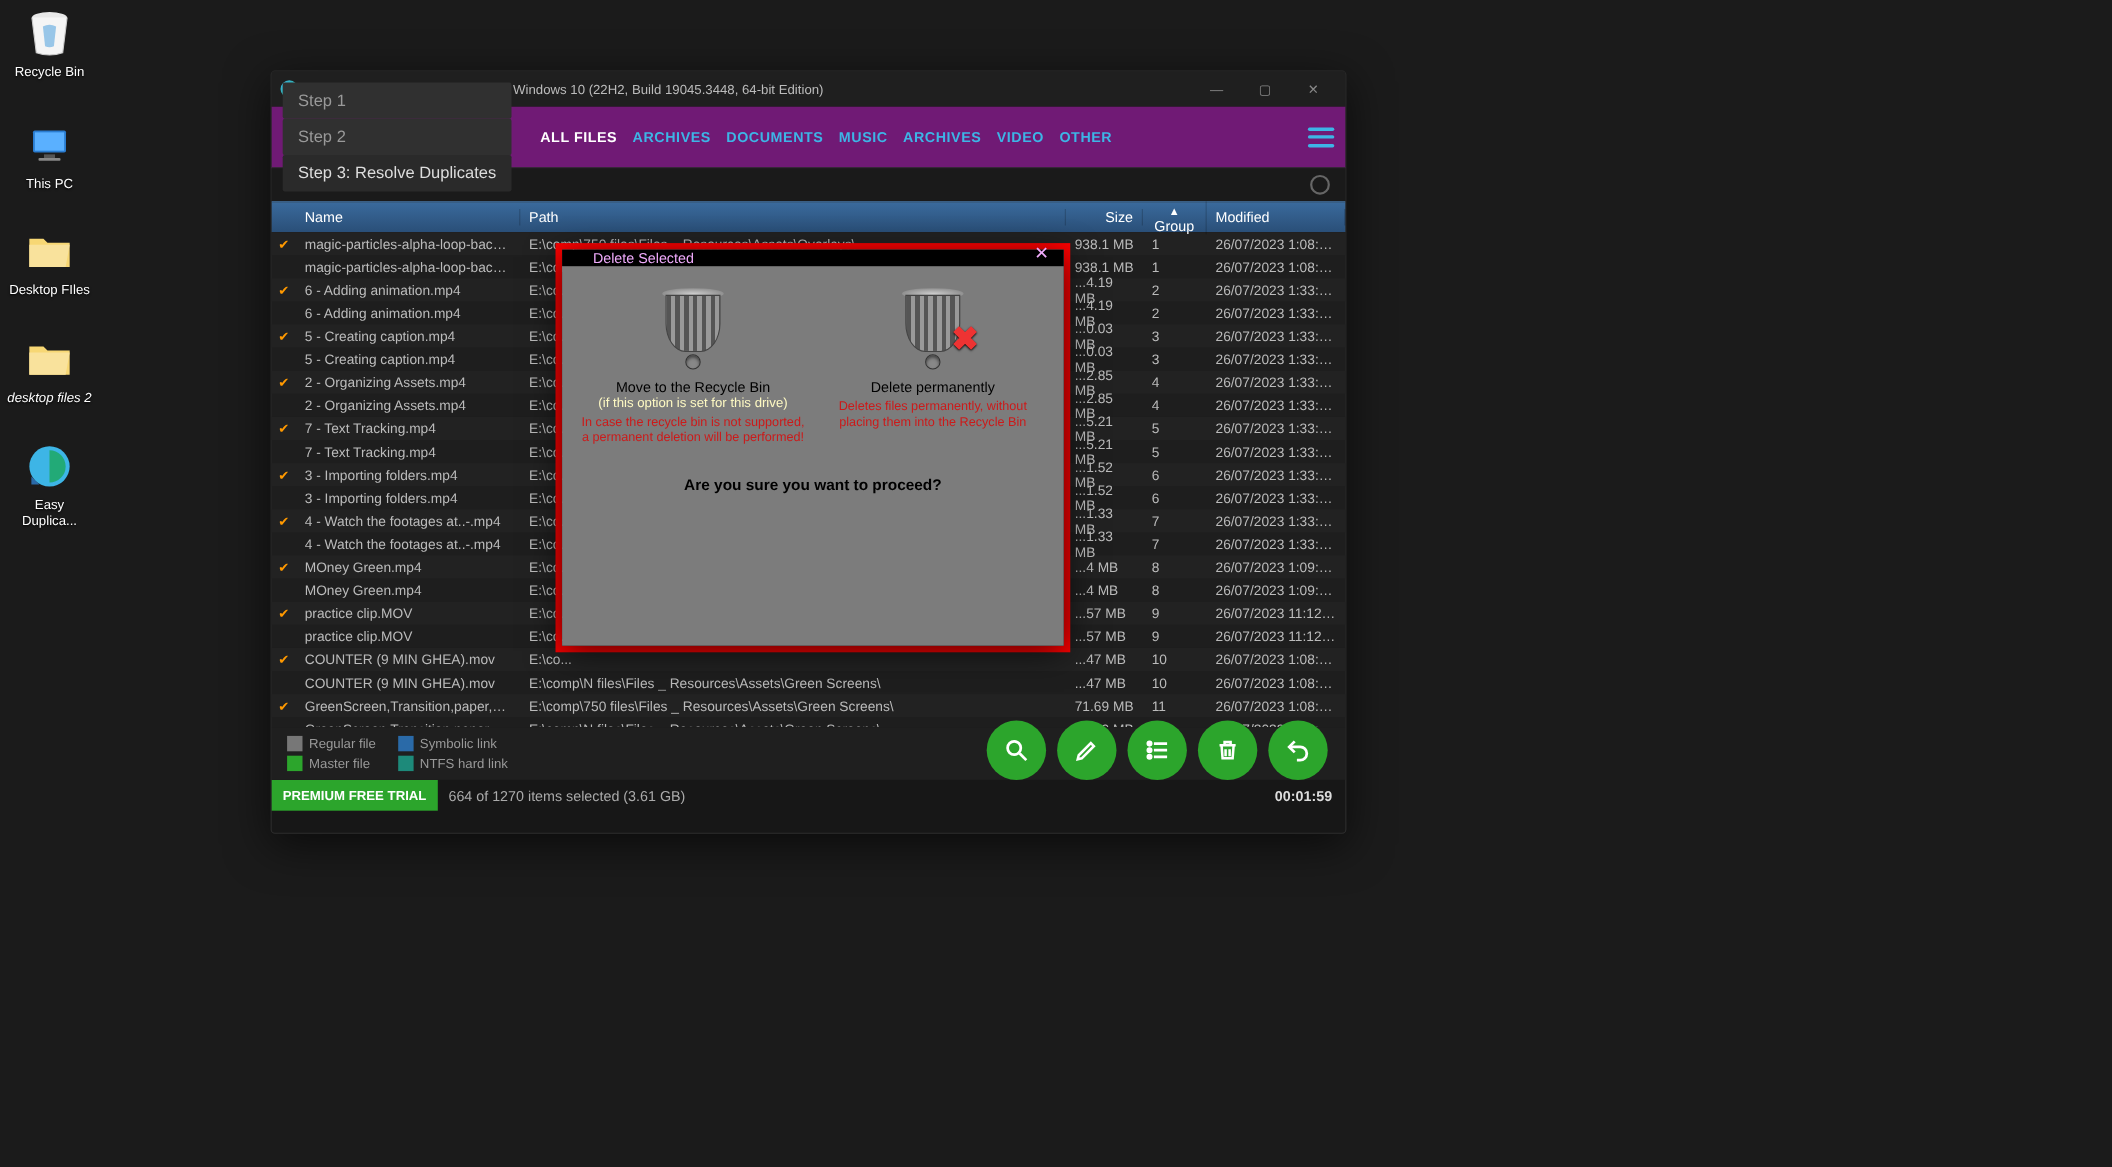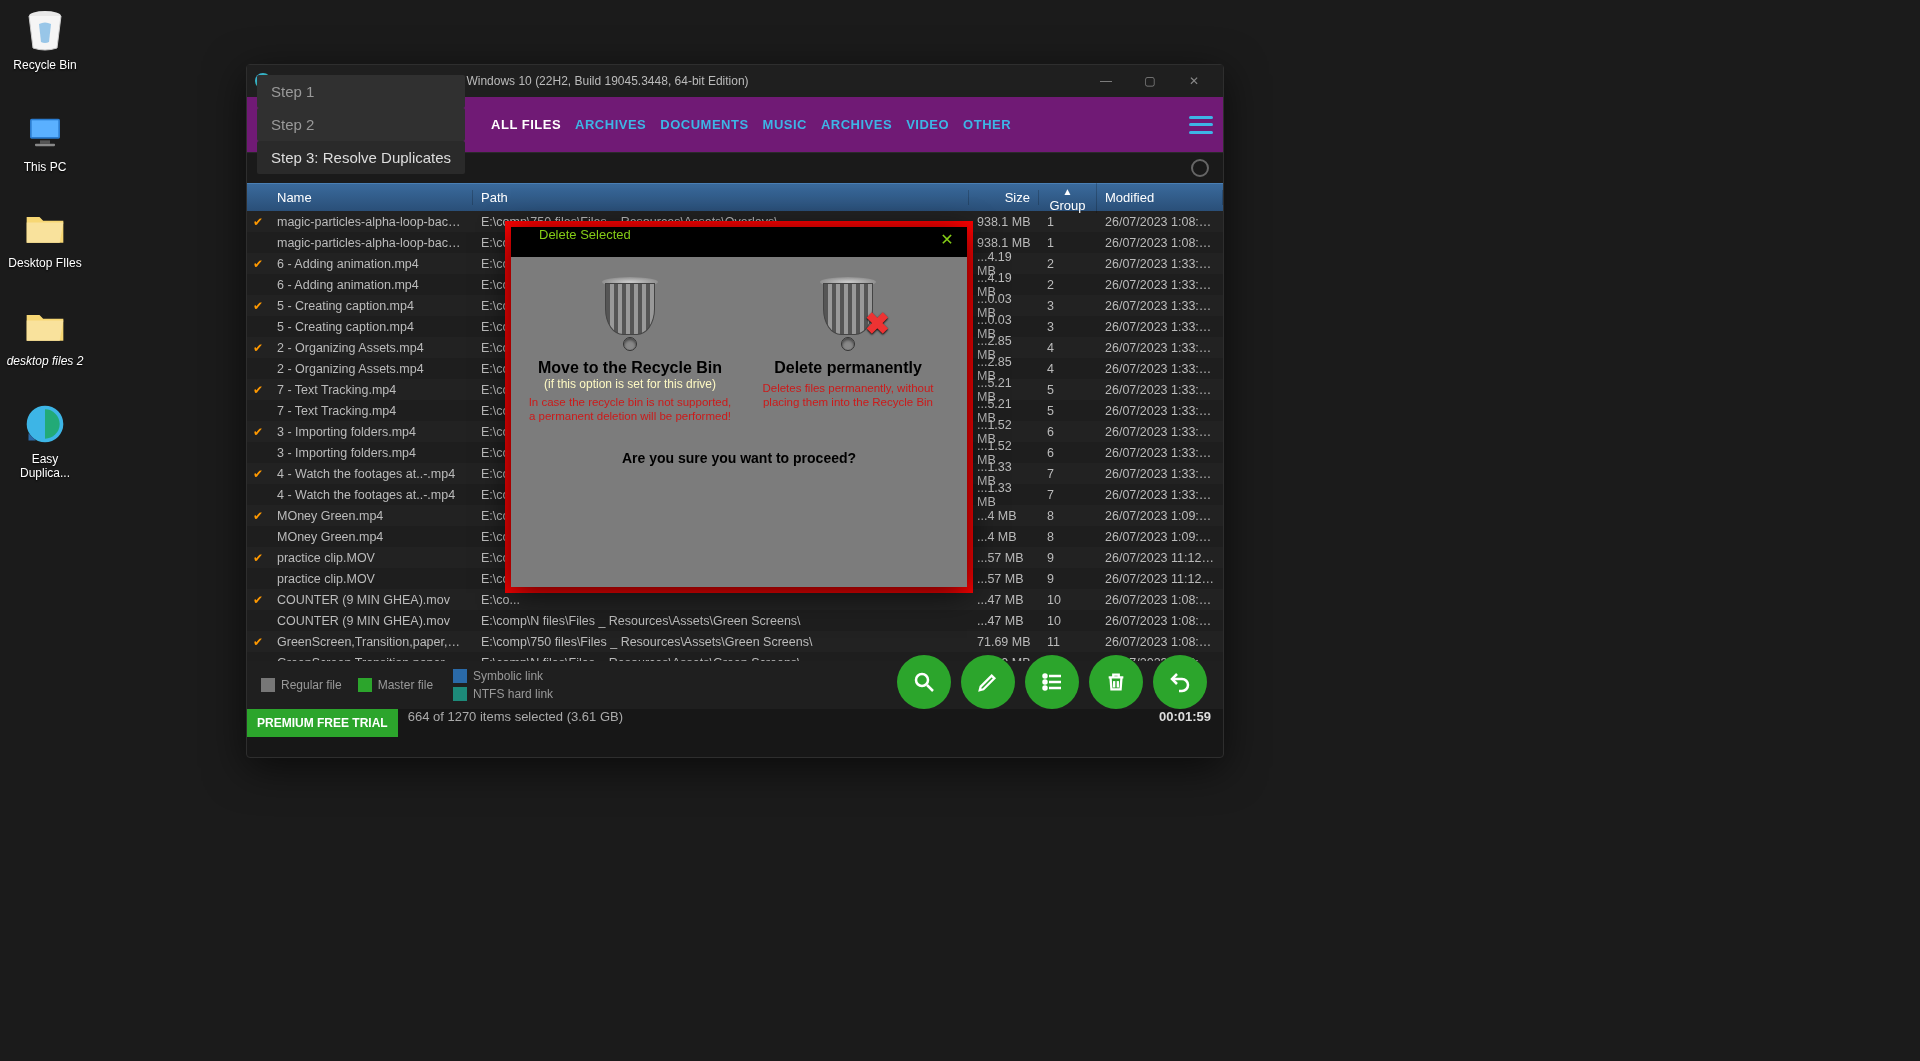--- a/index.html
+++ b/index.html
@@ -46,35 +46,35 @@
 .row .cpath{flex:1;padding:0 8px;white-space:nowrap;overflow:hidden;text-overflow:ellipsis}
 .row .csize{width:70px;padding:0 8px;text-align:left}
 .row .cgroup{width:58px;padding:0 8px}
 .row .cmod{width:126px;padding:0 8px;white-space:nowrap;overflow:hidden;text-overflow:ellipsis}
 .legend{height:48px;background:#1f1f1f;display:flex;align-items:center;padding:0 14px;gap:20px;position:relative}
 .leg-item{display:flex;align-items:center;gap:6px;color:#999;font-size:12px}
 .leg-sw{width:14px;height:14px}
 .actionbar{position:absolute;right:16px;top:-6px;display:flex;gap:10px}
 .actbtn{width:54px;height:54px;border-radius:50%;background:#2ca52c;display:flex;align-items:center;justify-content:center;cursor:pointer;color:#fff}
 .actbtn:nth-child(4){background:#2ca52c}
-.statusbar{height:28px;display:flex;align-items:flex-start;font-size:13px;color:#ccc}
+.statusbar{height:28px;display:flex;align-items:center;font-size:13px;color:#ccc}
 .statusbar .premium{background:#2ca52c;color:#fff;font-weight:700;padding:0 10px;height:100%;display:flex;align-items:center;font-size:12px}
 .statusbar .selinfo{padding:0 10px;color:#aaa}
 .statusbar .timer{margin-left:auto;padding:0 12px;color:#ddd;font-weight:600}
 
 
 .dialog-highlight{position:absolute;left:505px;top:221px;width:468px;height:372px;border:6px solid red;z-index:10}
 .dialog{position:absolute;left:511px;top:227px;width:456px;height:360px;background:#7c7c7c;z-index:11;box-shadow:0 6px 30px rgba(0,0,0,.7)}
-.dlg-title{height:30px;background:#000;display:flex;align-items:flex-start;padding:0 8px;color:#84cc16;font-size:13px}
+.dlg-title{height:15px;background:#000;display:flex;align-items:flex-end;padding:0 8px;color:#f0abfc;font-size:13px}
 .dlg-title .x{margin-left:auto;width:24px;height:24px;display:flex;align-items:center;justify-content:center;cursor:pointer;font-size:16px}
 .dlg-body{padding:16px 14px 10px;color:#111}
 .options{display:flex;gap:8px}
 .opt{flex:1;text-align:center}
 .radio{width:14px;height:14px;border-radius:50%;border:1px solid #333;background:#888;margin:0 auto 8px;box-shadow:inset 0 2px 3px rgba(0,0,0,.5)}
-.opt h4{font-size:16px;font-weight:700;color:#000}
+.opt h4{font-size:13px;font-weight:400;color:#000}
 .opt .sub{font-size:12px;color:#fef9c3}
 .opt .warn{font-size:11.5px;color:#cc1a1a;margin-top:4px;line-height:1.25}
 .dlg-q{text-align:center;font-weight:700;color:#000;font-size:14px;margin:26px 0 14px}
 .dlg-btns{display:flex;justify-content:center;gap:16px}
 .dlg-btn{width:76px;height:24px;background:#6a6a6a;border:1px solid #555;color:#eee;font-size:13px;cursor:pointer;display:flex;align-items:center;justify-content:center}
 .sort-arrow{font-size:10px}
 
 
 .trash{width:64px;height:64px;margin:0 auto;position:relative}
 .trash .lid{width:56px;height:10px;background:radial-gradient(ellipse,#ccc,#777);border-radius:50%;position:absolute;top:4px;left:4px}
@@ -354,21 +354,21 @@
           <div class="chk empty">✔</div>
           <div class="cname">GreenScreen.Transition.paper.news.p...</div>
           <div class="cpath">E:\comp\N files\Files _ Resources\Assets\Green Screens\</div>
           <div class="csize">71.69 MB</div>
           <div class="cgroup">11</div>
           <div class="cmod">26/07/2023 1:08:4...</div>
         </div>
       </div>
 
     <div class="legend">
-      <div id="legend-left" style="display:flex;gap:16px">
+      <div id="legend-left" style="display:flex;flex-direction:column;gap:4px">
           <div class="leg-item">
             <div class="leg-sw" style="background:#777"></div>
             <span>Regular file</span>
           </div>
           <div class="leg-item">
             <div class="leg-sw" style="background:#2ca52c"></div>
             <span>Master file</span>
           </div>
         </div>
       <div id="legend-right" style="display:flex;flex-direction:column;gap:4px">

